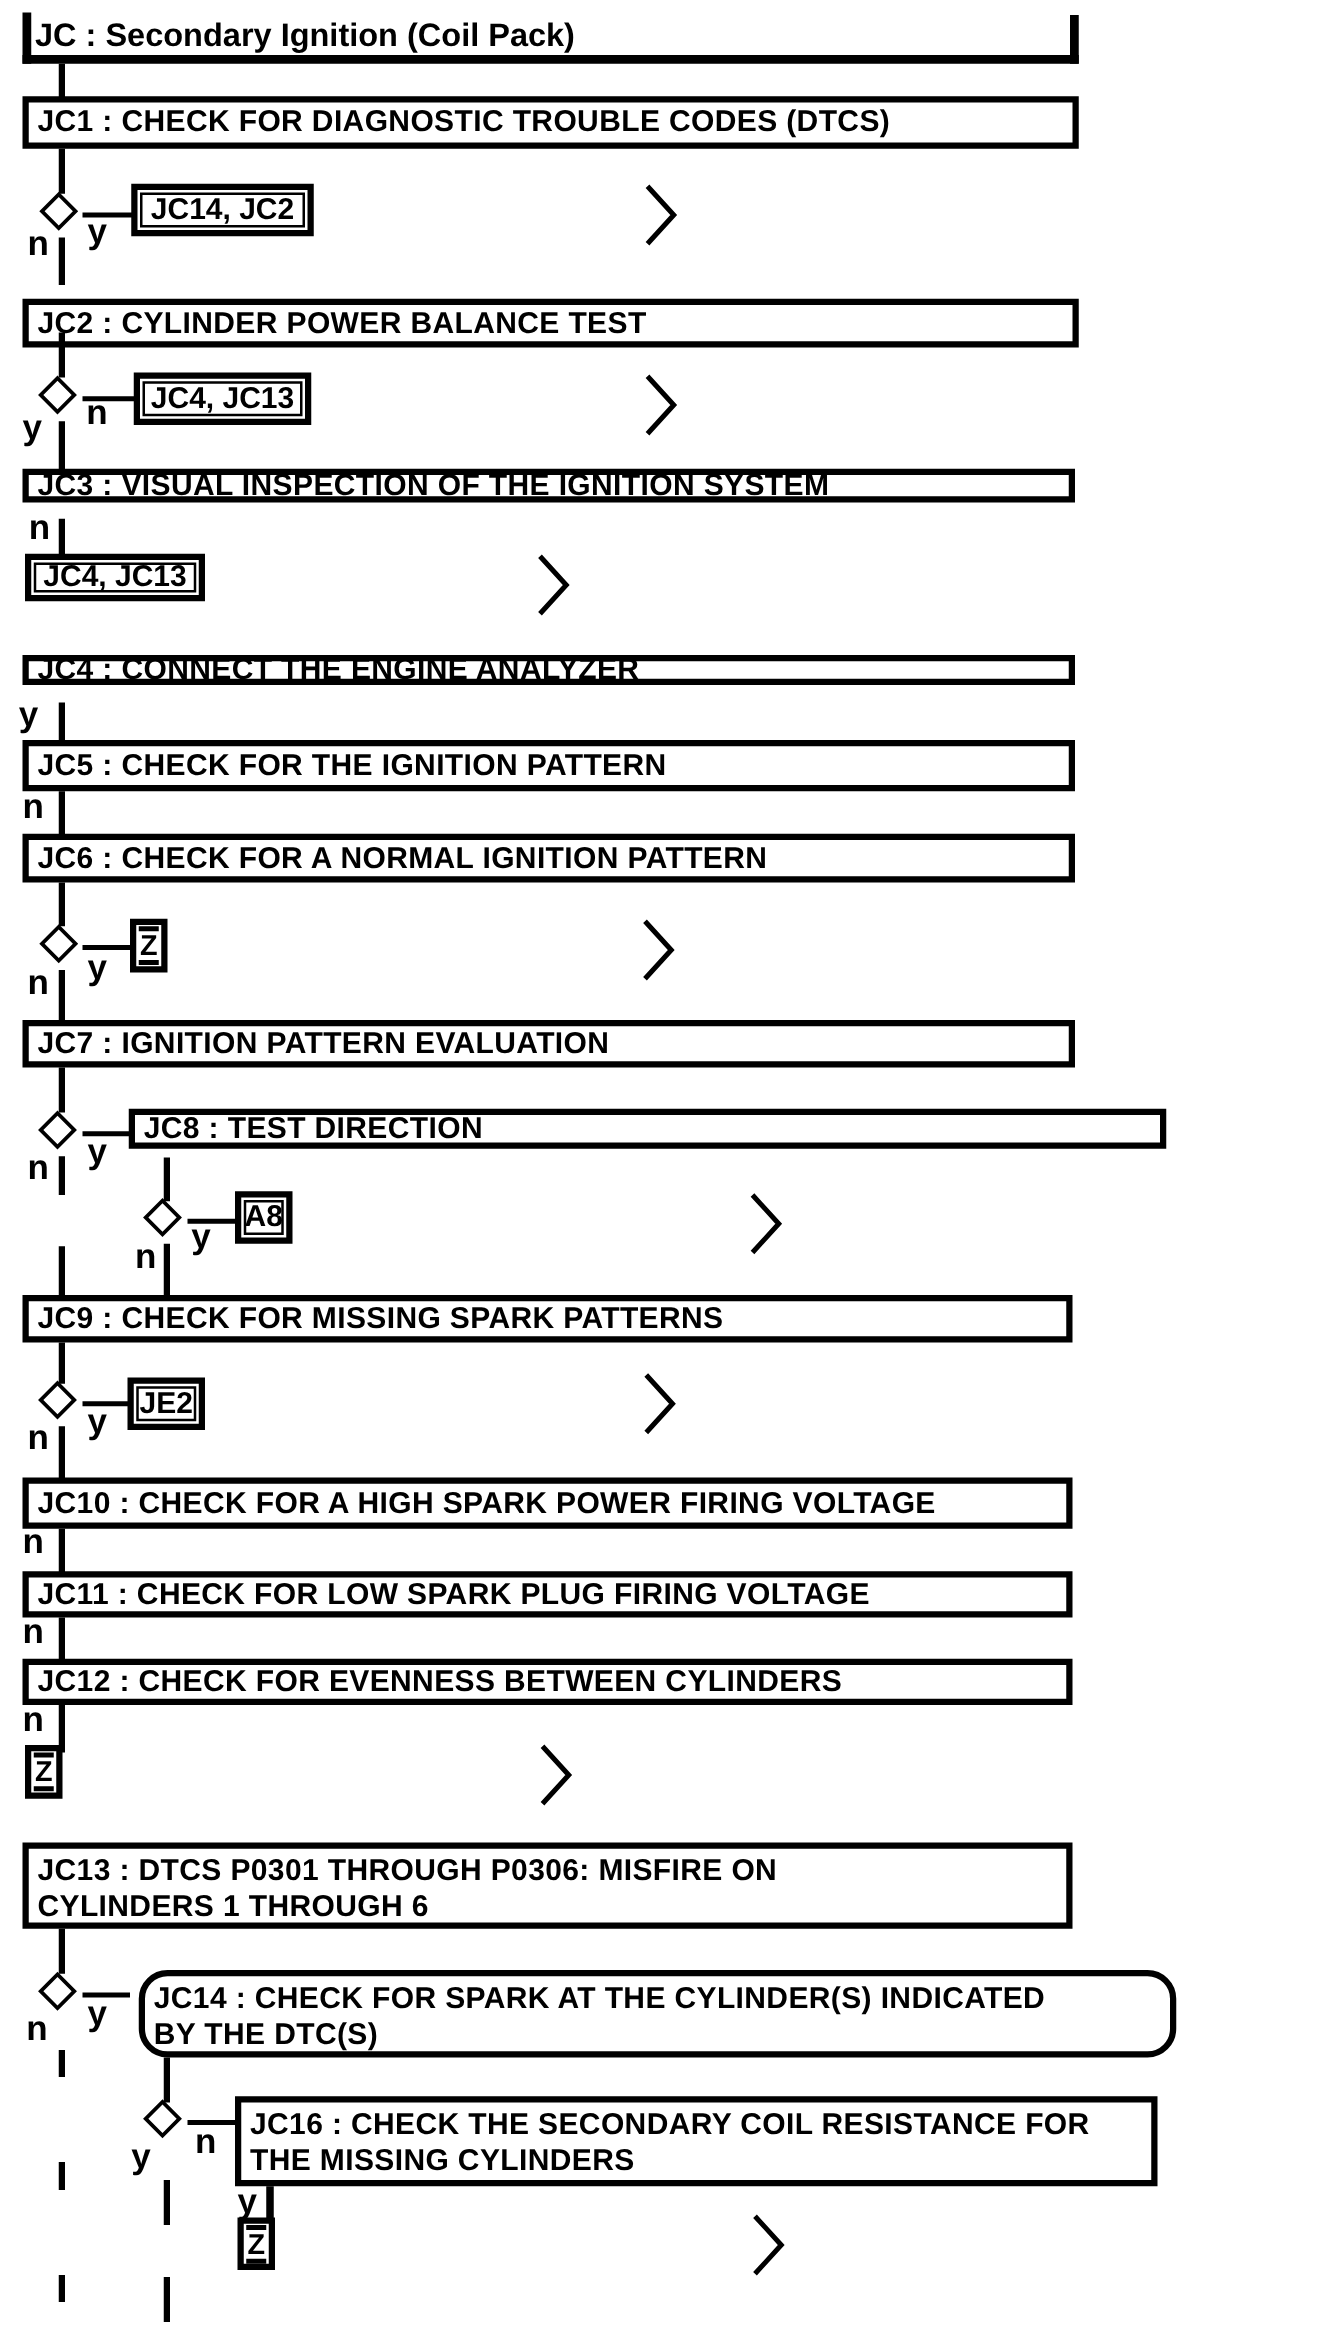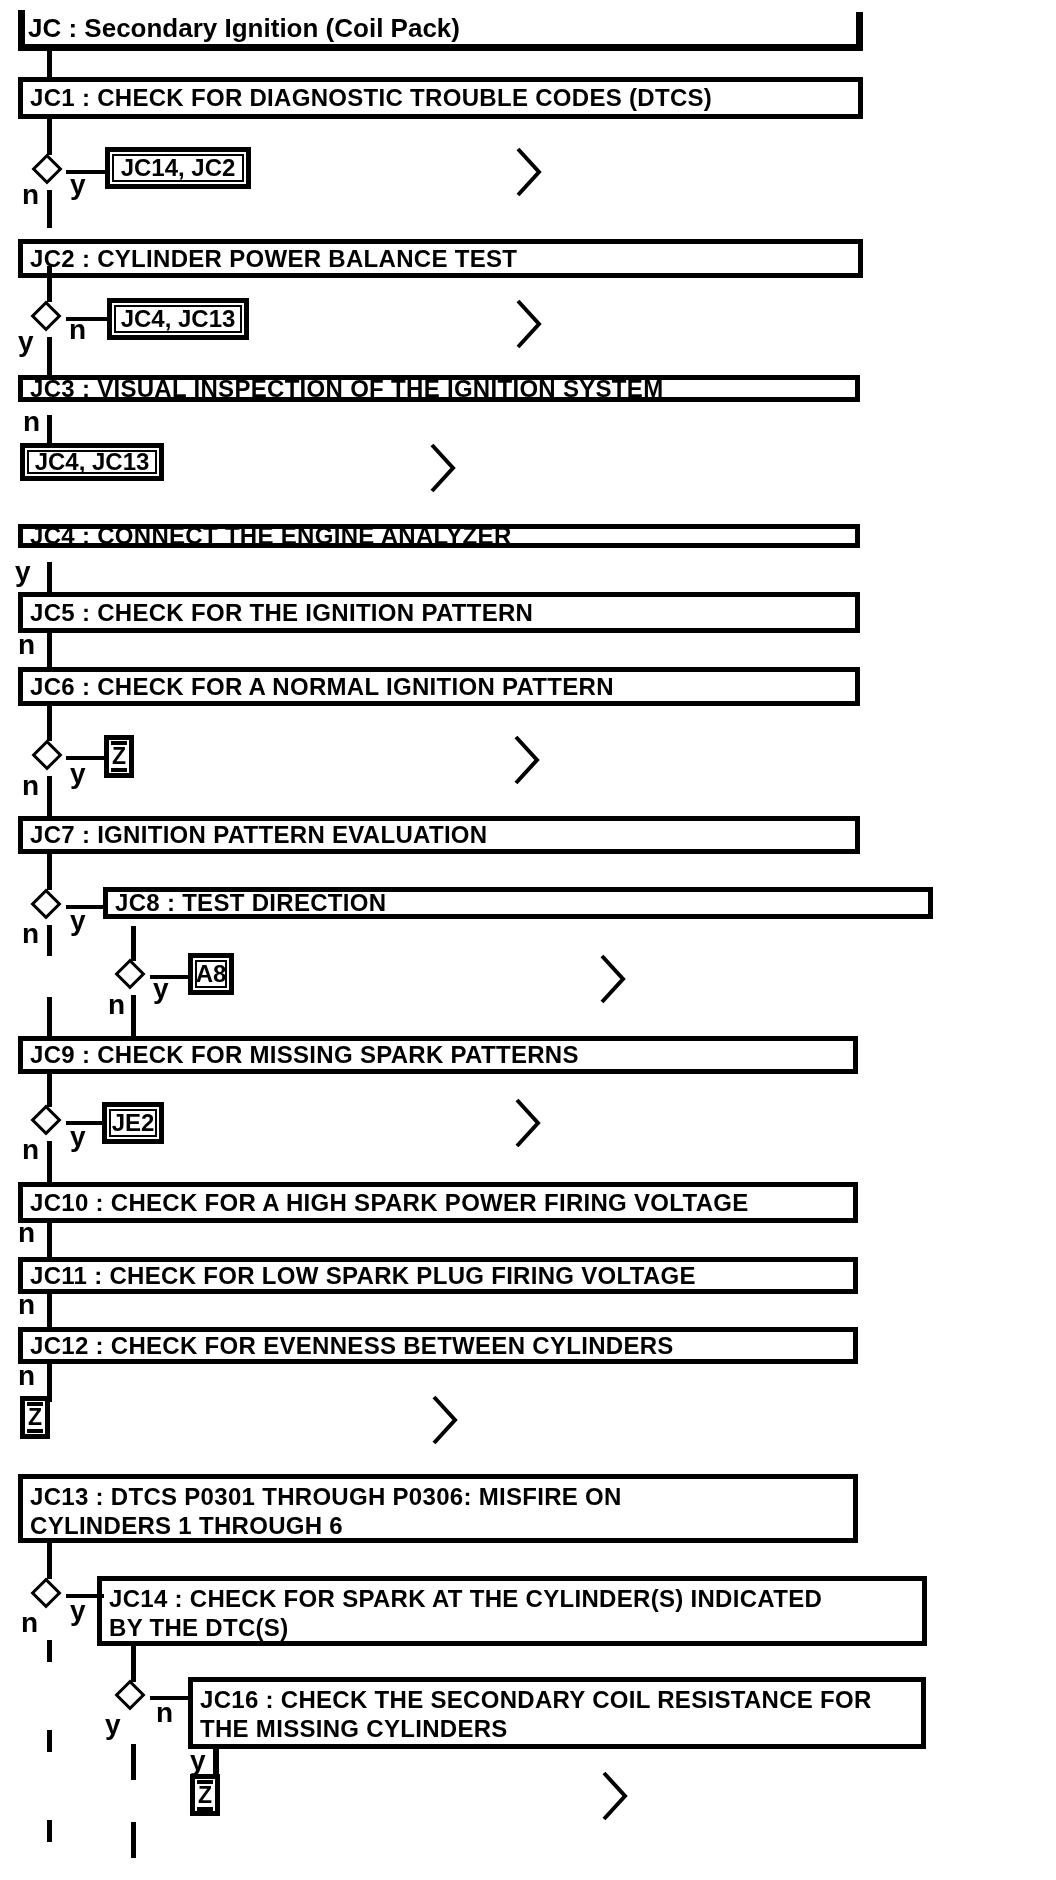--- a/index.html
+++ b/index.html
@@ -82,21 +82,21 @@
       <span>JC11 : CHECK FOR LOW SPARK PLUG FIRING VOLTAGE</span>
     </div>
   <div class="abs pbox" style="left:18px;top:1327px;width:840px;height:37px;">
       <span>JC12 : CHECK FOR EVENNESS BETWEEN CYLINDERS</span>
     </div>
 
   <div class="abs pbox pbox2" style="left:18px;top:1474px;width:840px;height:69px;">
     <div>JC13 : DTCS P0301 THROUGH P0306: MISFIRE ON</div>
     <div>CYLINDERS 1 THROUGH 6</div>
   </div>
-  <div class="abs pbox pbox2" style="left:97px;top:1576px;width:830px;height:70px;">
+  <div class="abs pbox pbox2" style="left:111px;top:1576px;width:830px;height:70px;border-radius:23px;">
     <div>JC14 : CHECK FOR SPARK AT THE CYLINDER(S) INDICATED</div>
     <div>BY THE DTC(S)</div>
   </div>
   <div class="abs pbox pbox2" style="left:188px;top:1677px;width:738px;height:72px;">
     <div>JC16 : CHECK THE SECONDARY COIL RESISTANCE FOR</div>
     <div>THE MISSING CYLINDERS</div>
   </div>
 
   <div class="abs ref" style="left:105px;top:147px;width:146px;height:42px;">
     <div class="ref-in">JC14, JC2</div>

